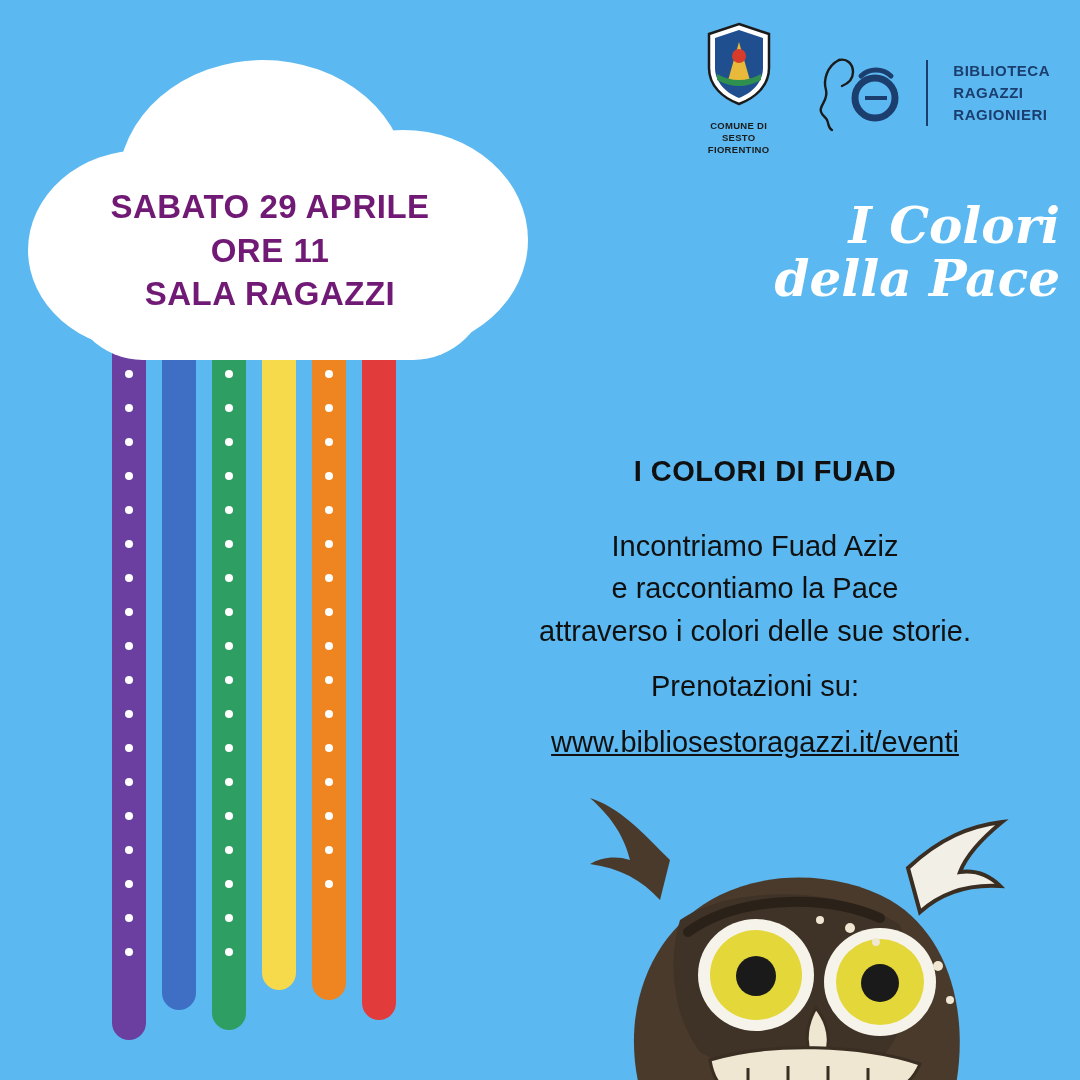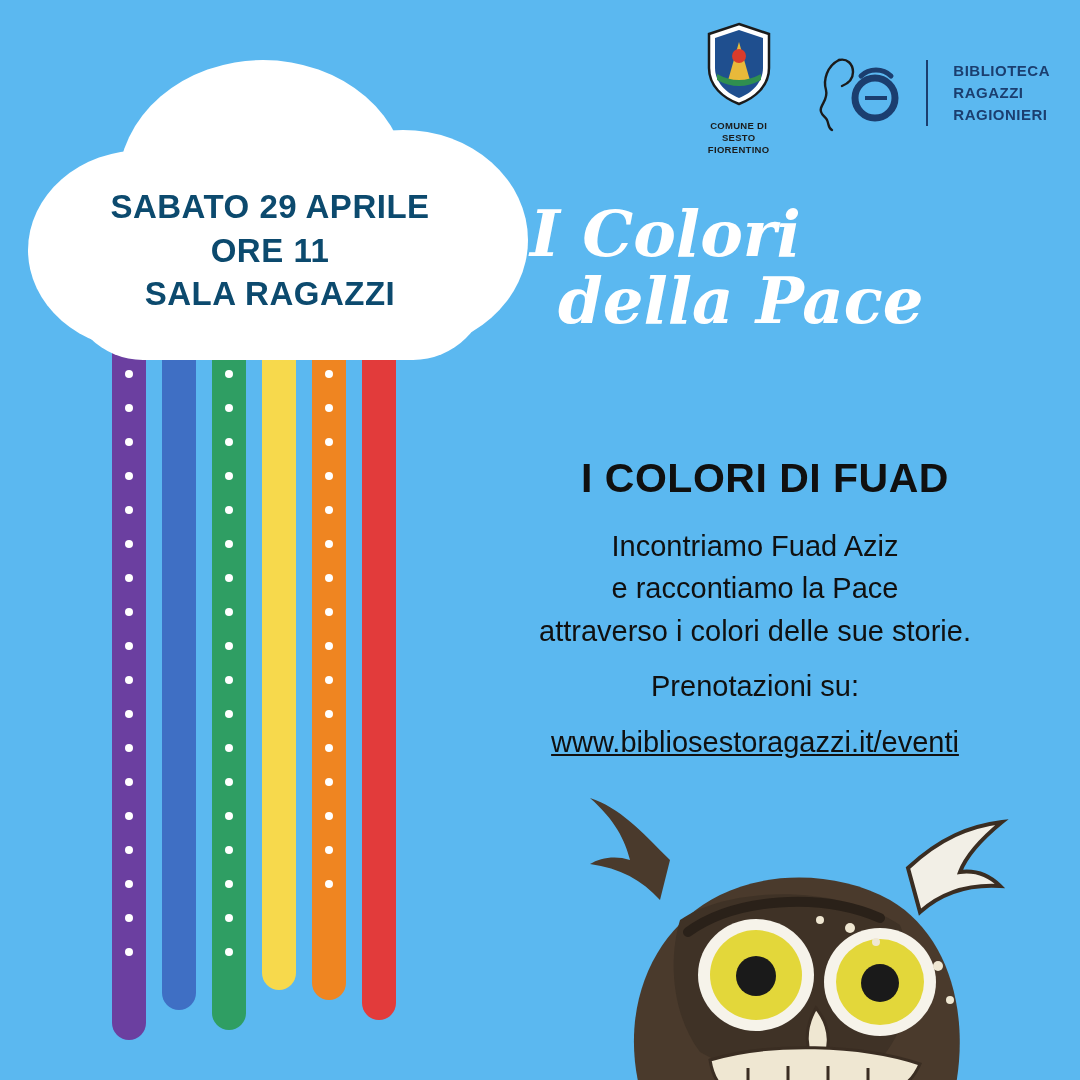--- a/index.html
+++ b/index.html
@@ -117,61 +117,61 @@
     position: absolute;
     background: #ffffff;
     border-radius: 50%;
   }
   .cloud-text {
     position: absolute;
     left: 60px;
     top: 185px;
     width: 420px;
     text-align: center;
-    color: #0c4a6e;
+    color: #701a75;
     font-weight: bold;
     font-size: 33px;
     line-height: 1.32;
     letter-spacing: 0.5px;
     z-index: 5;
     white-space: pre-line;
   }
 
   
   .script-title {
     position: absolute;
     left: 540px;
     top: 200px;
     width: 520px;
     color: #ffffff;
     font-family: "DejaVu Serif", serif;
     font-style: italic;
     font-weight: bold;
-    font-size: 64px;
+    font-size: 50px;
     line-height: 1.05;
-    text-align: left;
+    text-align: right;
   }
   .script-line1 {
     display: block;
     margin-left: -10px;
   }
   .script-line2 {
     display: block;
     margin-left: 18px;
   }
 
   .headline {
     position: absolute;
     left: 460px;
     top: 455px;
     width: 610px;
     text-align: center;
     color: #101010;
     font-weight: bold;
-    font-size: 41px;
+    font-size: 29px;
     letter-spacing: 0.5px;
   }
   .body-text {
     position: absolute;
     left: 440px;
     top: 525px;
     width: 630px;
     text-align: center;
     color: #101010;
     font-size: 29px;

